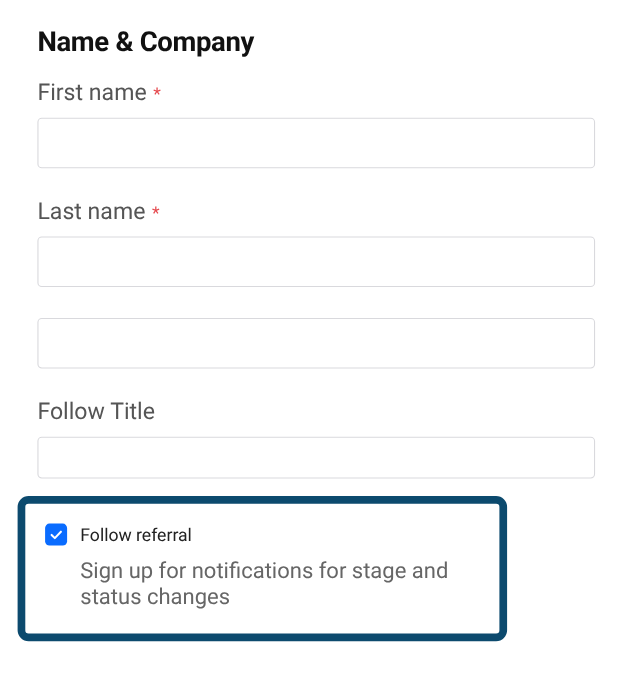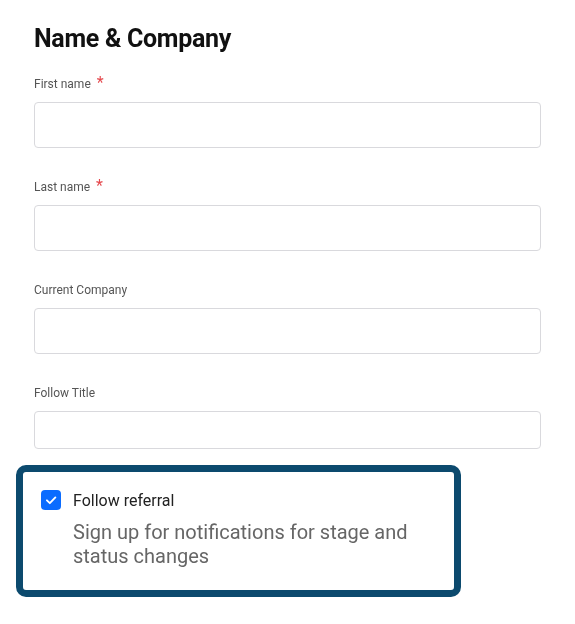--- a/index.html
+++ b/index.html
@@ -1,21 +1,21 @@
 <!DOCTYPE html>
 <html><head>
 <meta charset="utf-8">
 <style>
   * { box-sizing: border-box; margin: 0; padding: 0; }
   html, body { width: 575px; height: 624px; background: #fff; font-family: -apple-system, BlinkMacSystemFont, "Segoe UI", Roboto, Helvetica, Arial, sans-serif; }
   .page { padding: 24px 34px 0 34px; }
   .title { font-size: 25px; font-weight: 700; color: #111; letter-spacing: -0.3px; margin-bottom: 20px; }
   .field { margin-bottom: 28px; }
   .label-row { margin-bottom: 10px; }
-  .label { font-size: 12px; color: #555; font-weight: 400; }
+  .label { font-size: 21px; color: #555; font-weight: 400; }
   .req { color: #e5484d; margin-left: 2px; font-size: 16px; }
   .input {
     width: 100%;
     height: 46px;
     border: 1px solid #d9d9dd;
     border-radius: 4px;
     padding: 0 12px;
     font-size: 15px;
     color: #222;
     background: #fff;
@@ -59,23 +59,20 @@
 
   <div class="field">
     <div class="label-row">
       <span class="label">Last name</span>
       <span class="req">*</span>
     </div>
     <input class="input" type="text" value="" style="">
   </div>
 
   <div class="field">
-    <div class="label-row">
-      <span class="label">Current Company</span>
-    </div>
     <input class="input" type="text" value="" style="">
   </div>
 
   <div class="field last-field">
     <div class="label-row">
       <span class="label">Follow Title</span>
     </div>
     <input class="input" type="text" value="" style="">
   </div>
 

